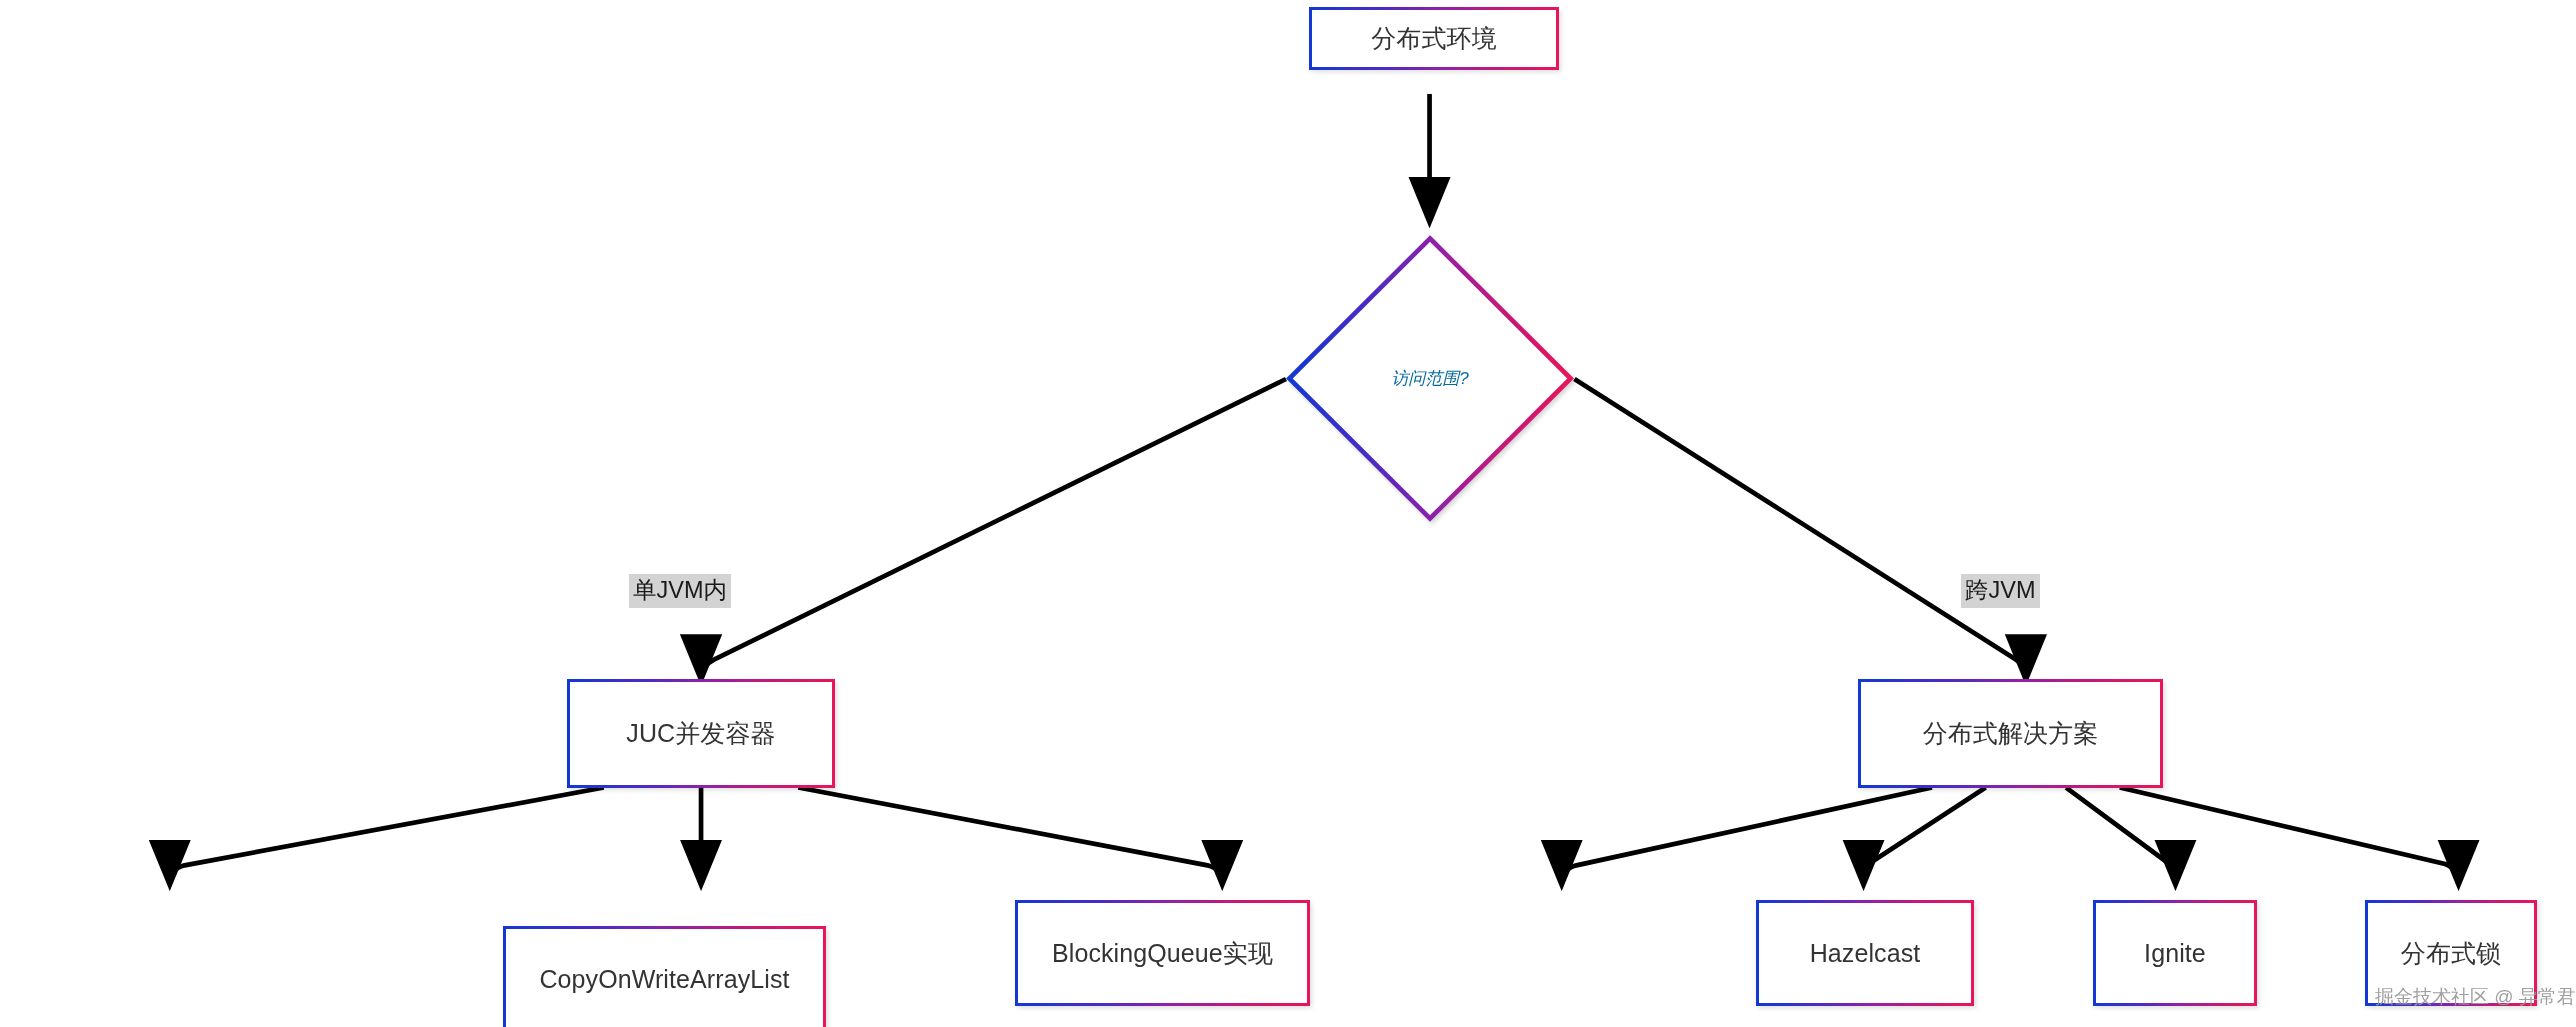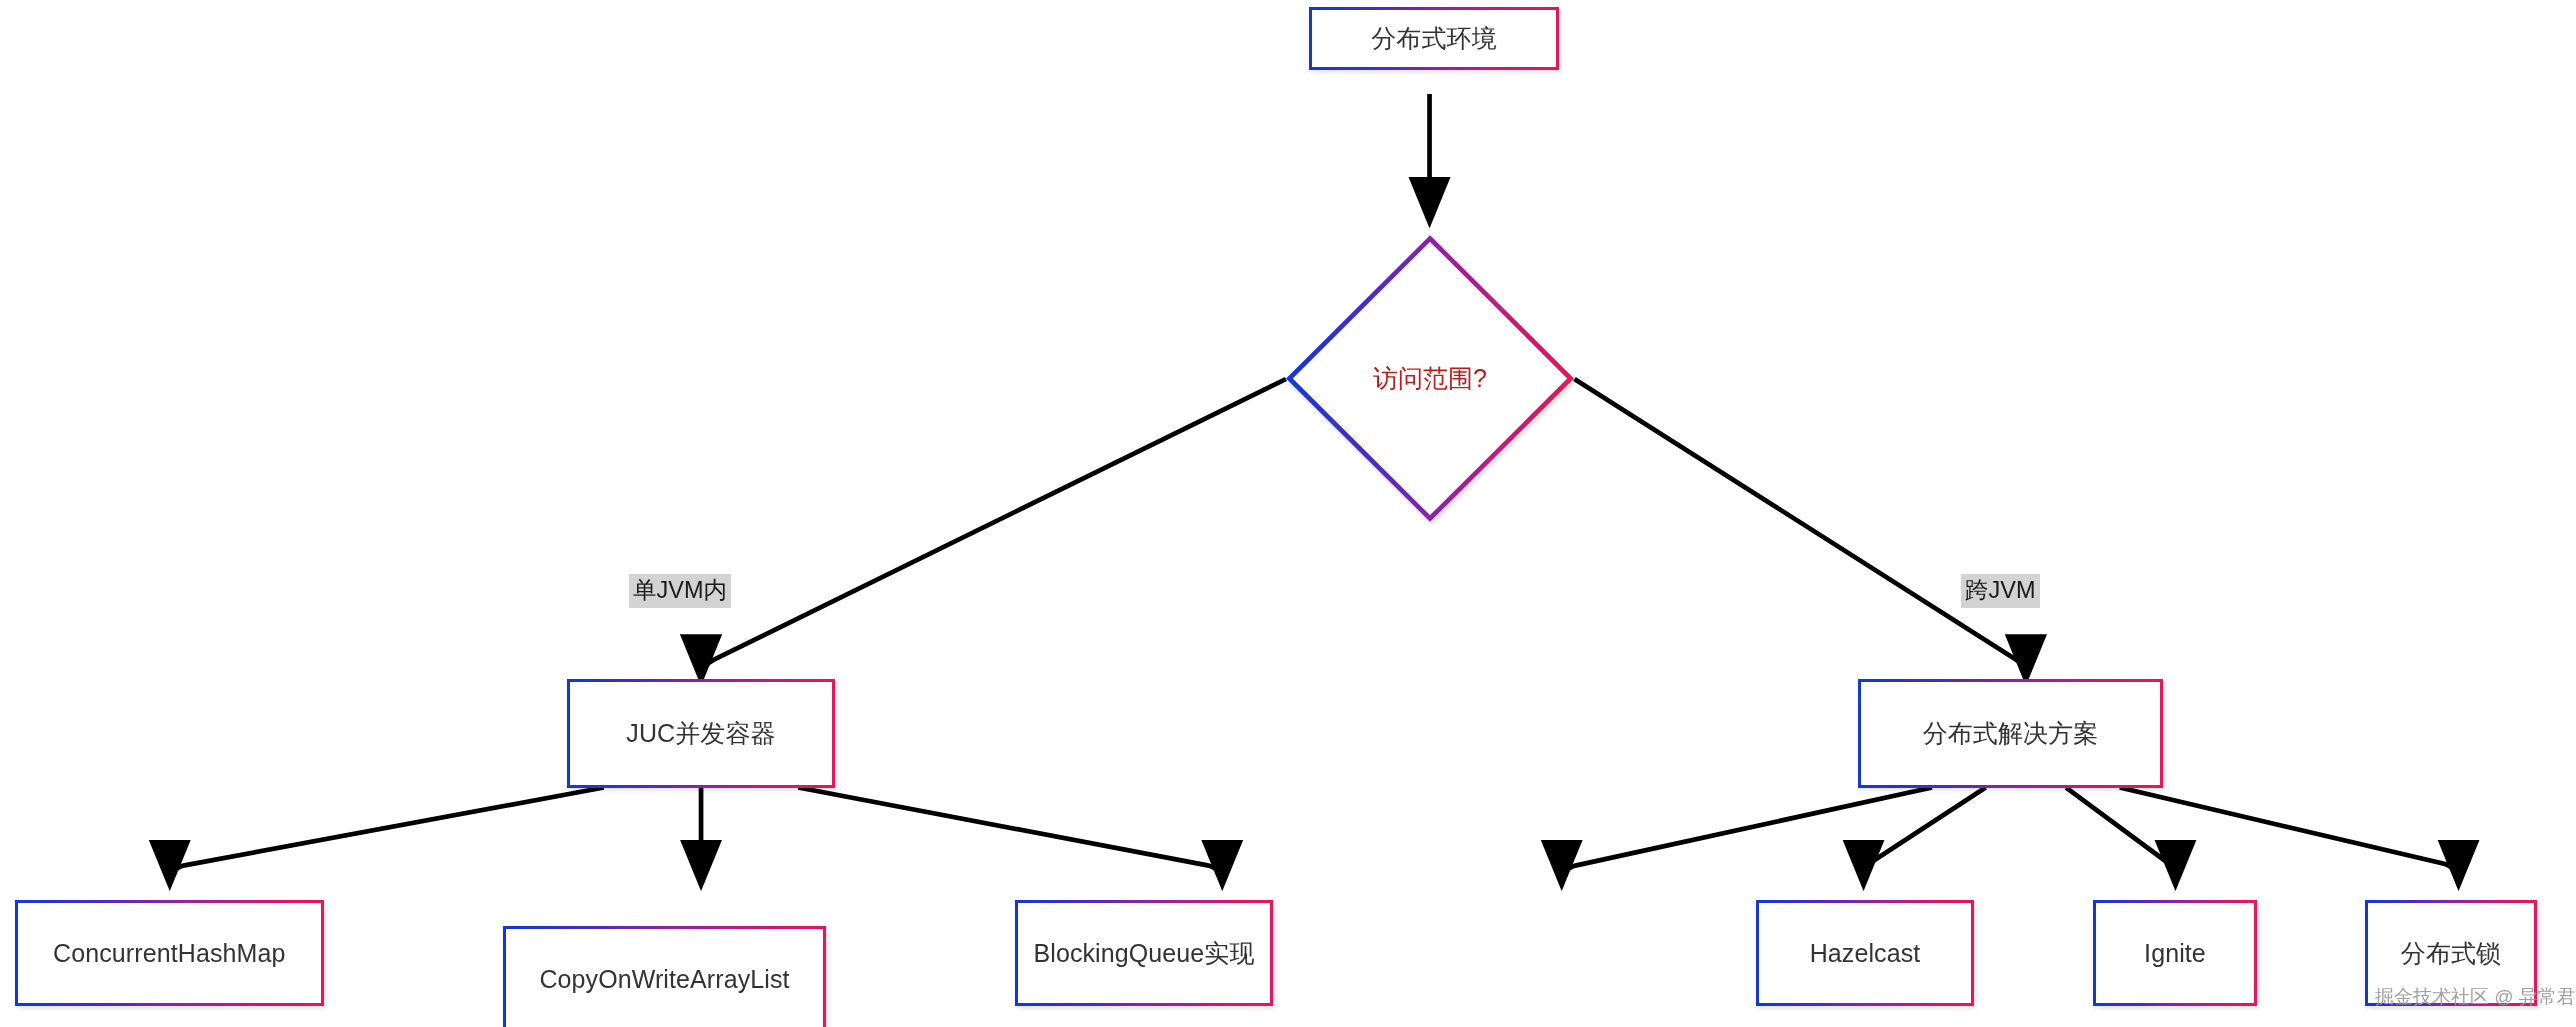--- a/index.html
+++ b/index.html
@@ -62,23 +62,24 @@
   }
   .diamond-label {
     position: absolute;
     left: 0;
     top: 0;
     width: 100%;
     height: 100%;
     display: flex;
     align-items: center;
     justify-content: center;
-    color: #b91c1c;
-    font-size: 25px;
+    color: #0369a1;
+    font-size: 17px;
     white-space: nowrap;
+    font-style: italic;
   }
   
   .edge-label {
     position: absolute;
     background: #d3d3d3;
     color: #1a1a1a;
     font-size: 23.5px;
     line-height: 1.0;
     padding: 4.7px 4px 6px 4px;
     white-space: nowrap;
@@ -147,27 +148,24 @@
   </div>
 
   <div class="node" id="node-dist" style="left: 1858px; top: 679px; width: 305px; height: 109px;">
     <span class="node-label">分布式解决方案</span>
   </div>
 
   <div class="node" id="node-juc" style="left: 567px; top: 679px; width: 268px; height: 109px;">
     <span class="node-label">JUC并发容器</span>
   </div>
 
-  <div class="node" id="node-chm" style="left: 14.8px; top: 900px; width: 309px; height: 106px;">
-    <span class="node-label">ConcurrentHashMap</span>
-  </div>
   <div class="node" id="node-cowal" style="left: 503px; top: 900px; width: 323px; height: 106px; margin-top: 26px;">
     <span class="node-label">CopyOnWriteArrayList</span>
   </div>
-  <div class="node" id="node-bq" style="left: 1015px; top: 900px; width: 258px; height: 106px;">
+  <div class="node" id="node-bq" style="left: 1015px; top: 900px; width: 295px; height: 106px;">
     <span class="node-label">BlockingQueue实现</span>
   </div>
   <div class="node" id="node-hazel" style="left: 1756px; top: 900px; width: 218px; height: 106px;">
     <span class="node-label">Hazelcast</span>
   </div>
   <div class="node" id="node-ignite" style="left: 2093px; top: 900px; width: 164px; height: 106px;">
     <span class="node-label">Ignite</span>
   </div>
   <div class="node" id="node-lock" style="left: 2365px; top: 900px; width: 172px; height: 106px;">
     <span class="node-label">分布式锁</span>

